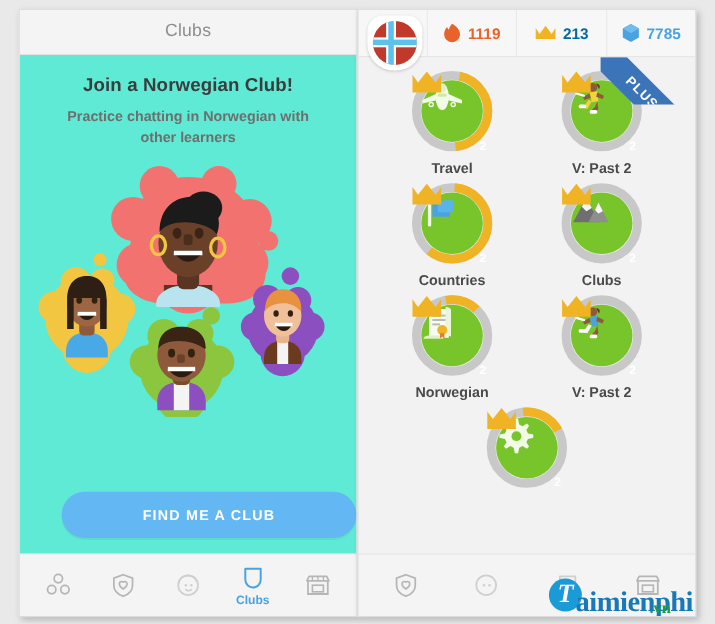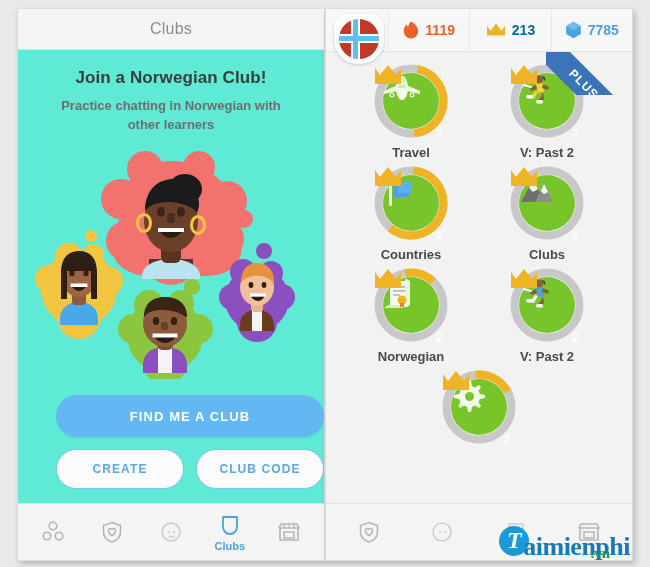--- a/index.html
+++ b/index.html
@@ -366,24 +366,20 @@
             <rect x="140" y="183" width="7" height="8" rx="2.5" fill="#6b4027"></rect>
 
             <path d="M131 195 C131 195 136 204 144 204 C152 204 157 195 157 195 Z" fill="#2b1a10"></path>
             <rect x="131.5" y="194.5" width="25" height="4" fill="#fff"></rect>
           </g>
         </svg>
       </div>
 
       <div class="cta-wrap">
         <button class="btn-primary">FIND ME A CLUB</button>
-        <div class="btn-row">
-          <button class="btn-outline">CREATE</button>
-          <button class="btn-outline">CLUB CODE</button>
-        </div>
       </div>
     </div>
 
     <div class="tabbar">
       <div class="tab">
         <svg width="24" height="24" viewBox="0 0 24 24">
           <circle cx="12" cy="6" r="3.8" fill="none" stroke="#b6b6b6" stroke-width="1.6"></circle>
           <circle cx="6" cy="16" r="3.8" fill="none" stroke="#b6b6b6" stroke-width="1.6"></circle>
           <circle cx="18" cy="16" r="3.8" fill="none" stroke="#b6b6b6" stroke-width="1.6"></circle>
         </svg>

